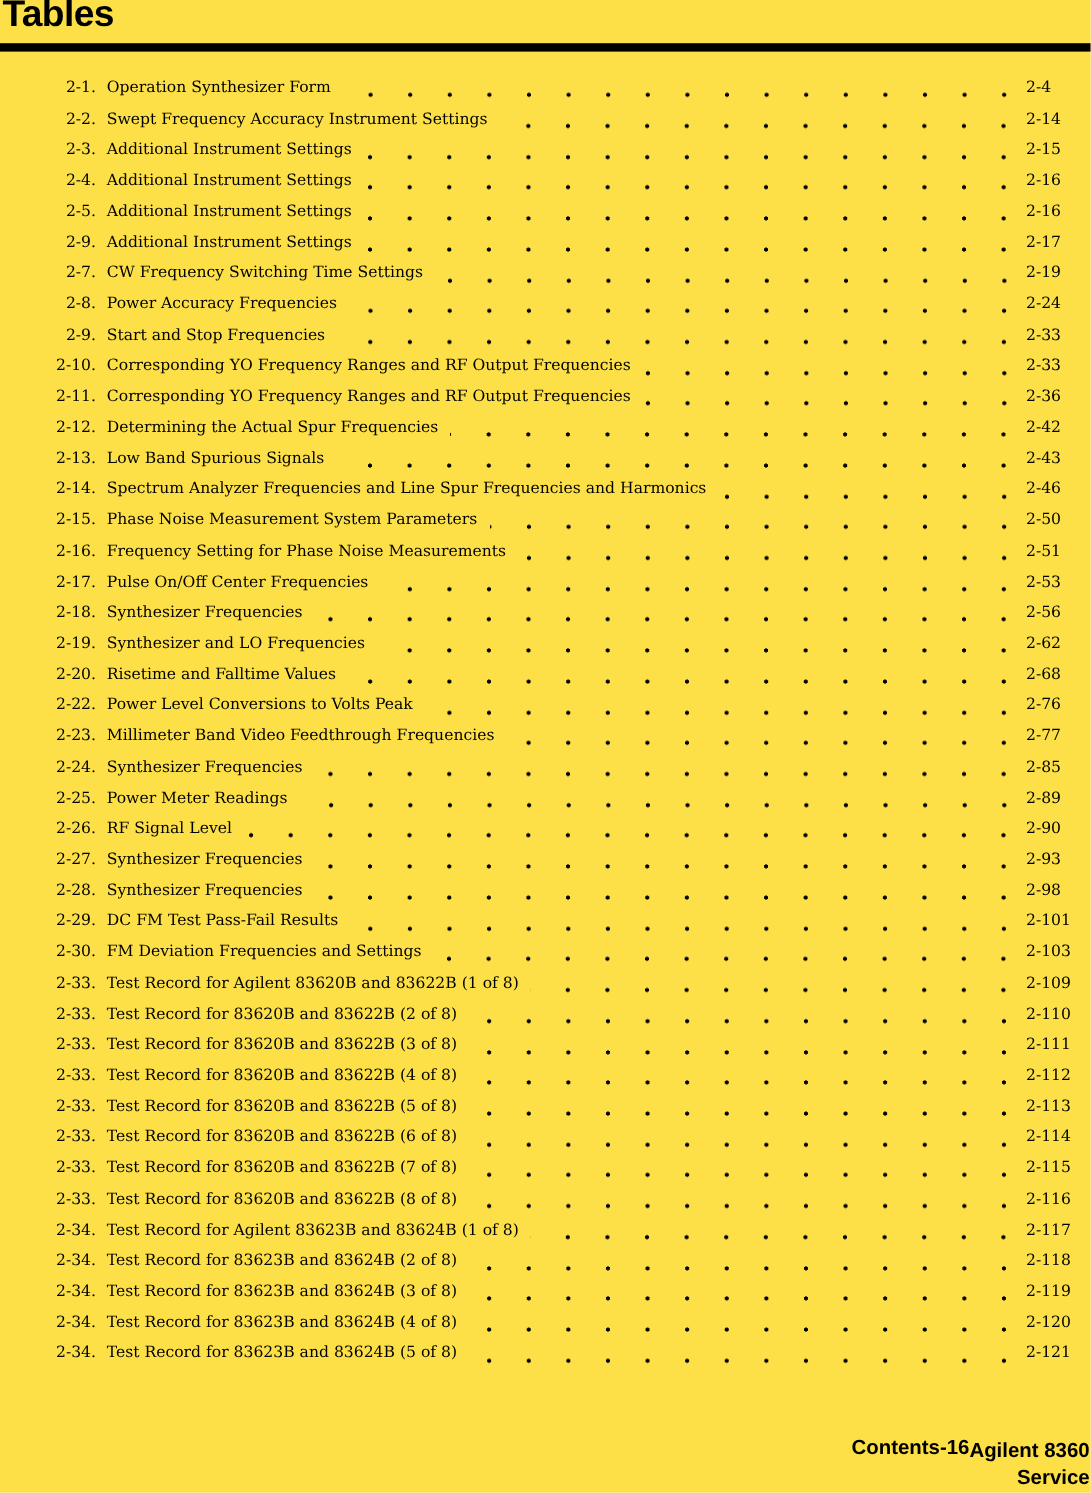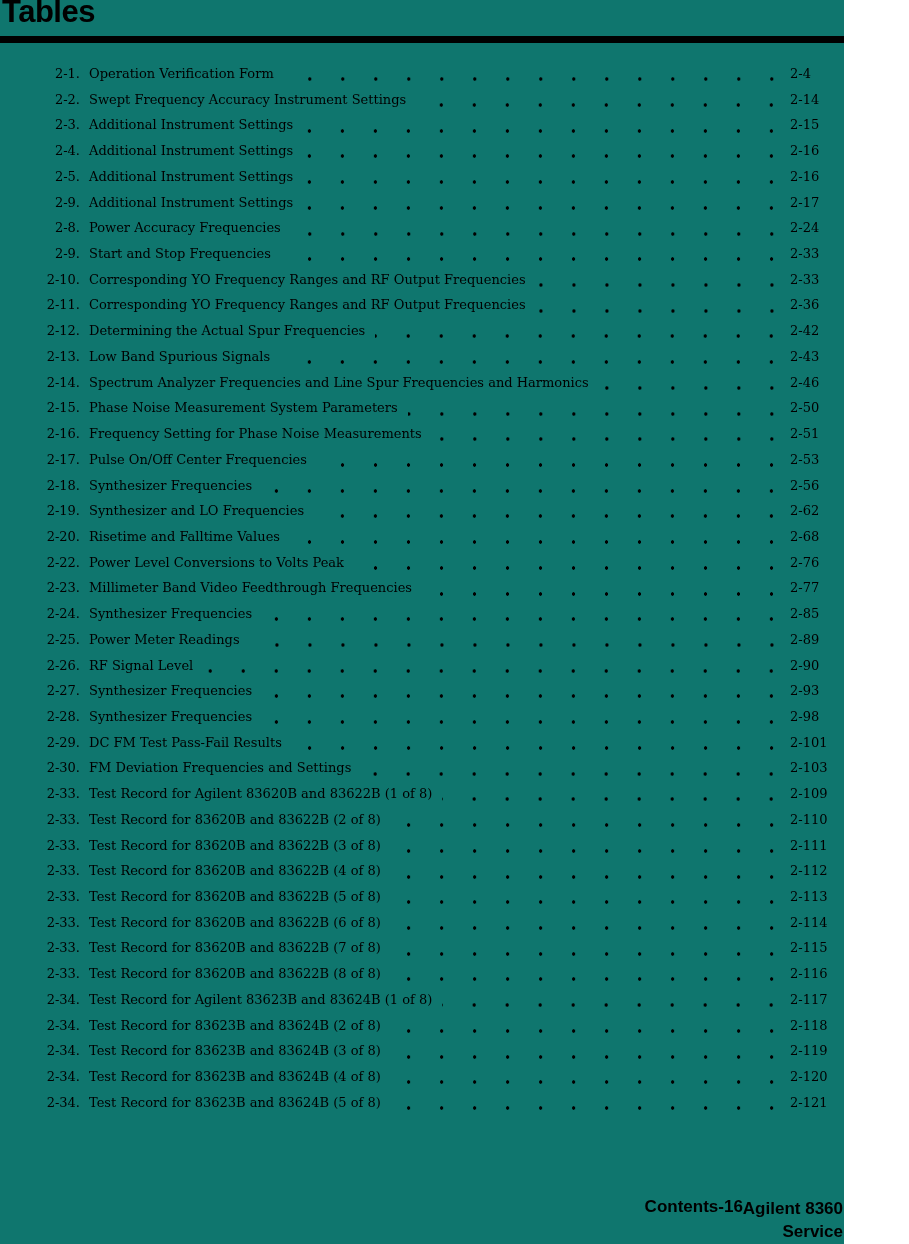--- a/index.html
+++ b/index.html
@@ -3,23 +3,23 @@
 <meta charset="utf-8">
 <style>
   html, body {
     margin: 0;
     padding: 0;
     background: #ffffff;
     color: #000000;
   }
   .page {
     position: relative;
-    width: 844px;
+    width: 909px;
     height: 1244px;
-    background: #0f766e;
+    background: #fde047;
     overflow: hidden;
     font-family: "DejaVu Serif", serif;
   }
   .page-title {
     margin: -5px 0 0 2px;
     font-family: "Liberation Sans", sans-serif;
     font-weight: bold;
     font-size: 31px;
     line-height: 34px;
     letter-spacing: -0.5px;
@@ -87,21 +87,21 @@
 
 <div class="page">
 
   <h1 class="page-title">Tables</h1>
 
   <div class="title-rule"></div>
 
   <div class="toc-list">
       <div class="toc-row">
       <span class="toc-num">2-1.</span>
-      <span class="toc-title">Operation Verification Form</span>
+      <span class="toc-title">Operation Synthesizer Form</span>
       <span class="toc-leader"></span>
       <span class="toc-page">2-4</span>
     </div>
       <div class="toc-row">
       <span class="toc-num">2-2.</span>
       <span class="toc-title">Swept Frequency Accuracy Instrument Settings</span>
       <span class="toc-leader"></span>
       <span class="toc-page">2-14</span>
     </div>
       <div class="toc-row">
@@ -120,20 +120,26 @@
       <span class="toc-num">2-5.</span>
       <span class="toc-title">Additional Instrument Settings</span>
       <span class="toc-leader"></span>
       <span class="toc-page">2-16</span>
     </div>
       <div class="toc-row">
       <span class="toc-num">2-9.</span>
       <span class="toc-title">Additional Instrument Settings</span>
       <span class="toc-leader"></span>
       <span class="toc-page">2-17</span>
+    </div>
+      <div class="toc-row">
+      <span class="toc-num">2-7.</span>
+      <span class="toc-title">CW Frequency Switching Time Settings</span>
+      <span class="toc-leader"></span>
+      <span class="toc-page">2-19</span>
     </div>
       <div class="toc-row">
       <span class="toc-num">2-8.</span>
       <span class="toc-title">Power Accuracy Frequencies</span>
       <span class="toc-leader"></span>
       <span class="toc-page">2-24</span>
     </div>
       <div class="toc-row">
       <span class="toc-num">2-9.</span>
       <span class="toc-title">Start and Stop Frequencies</span>

